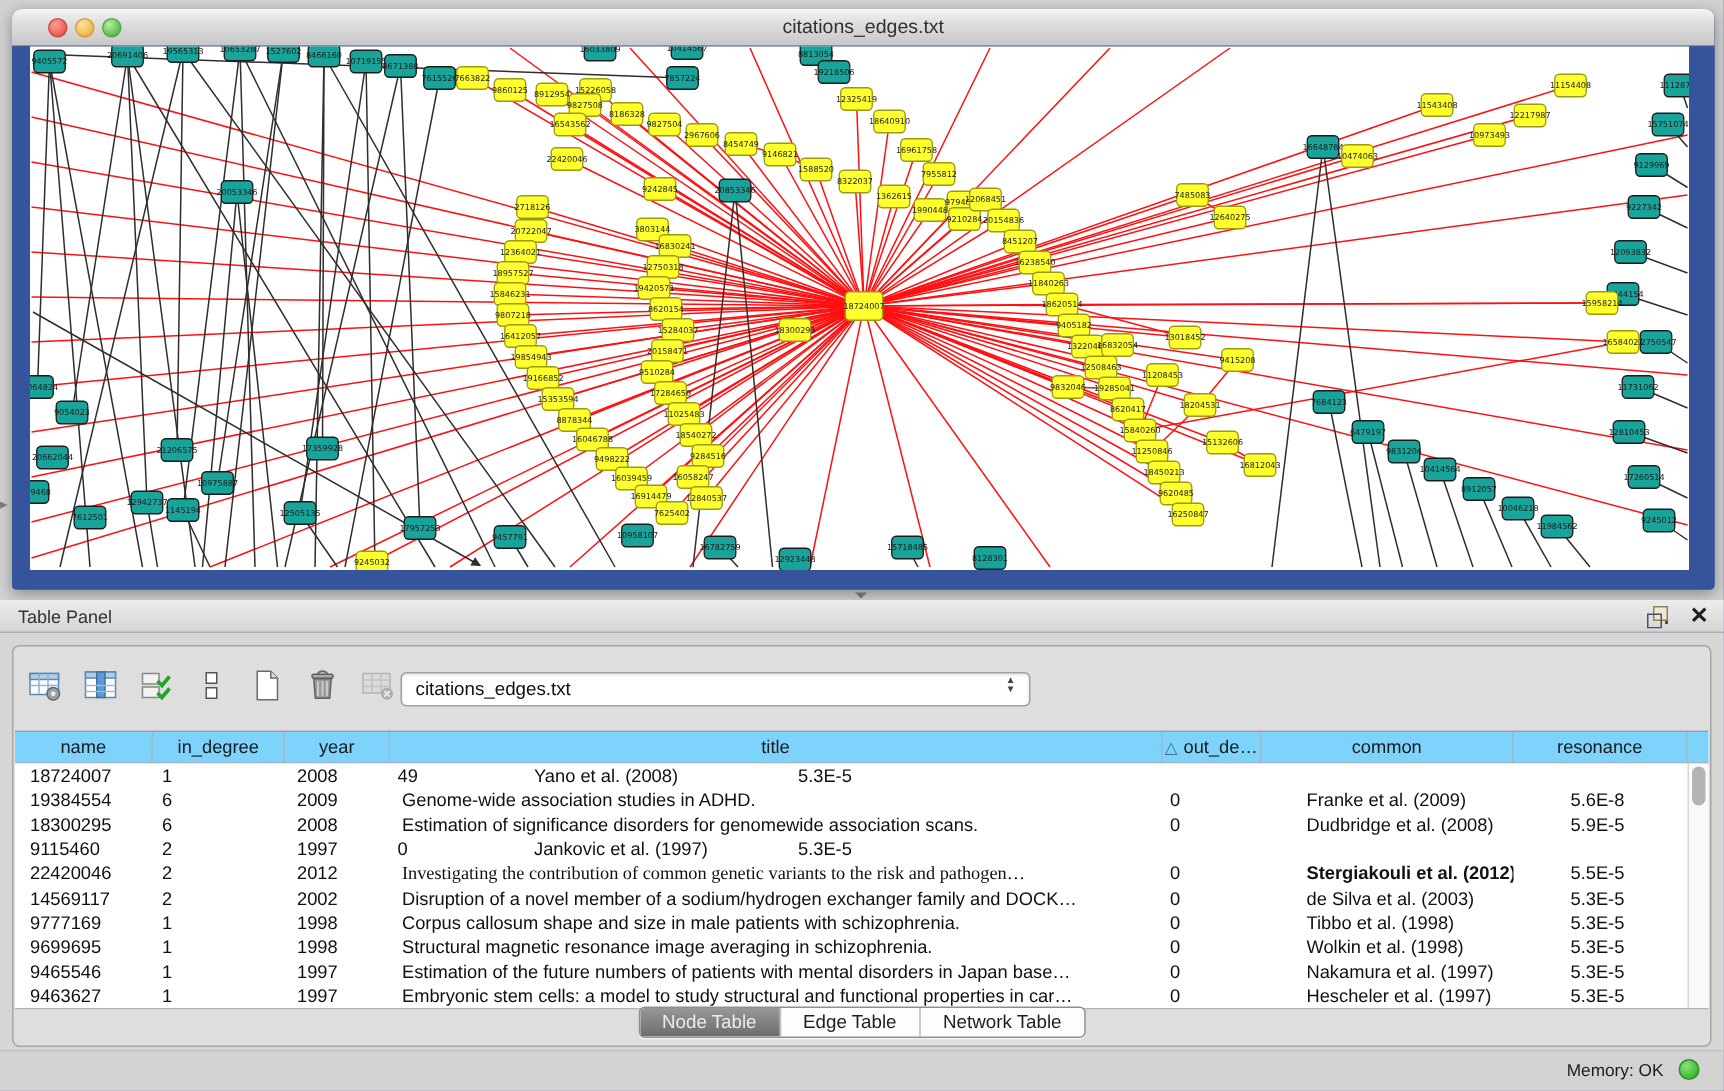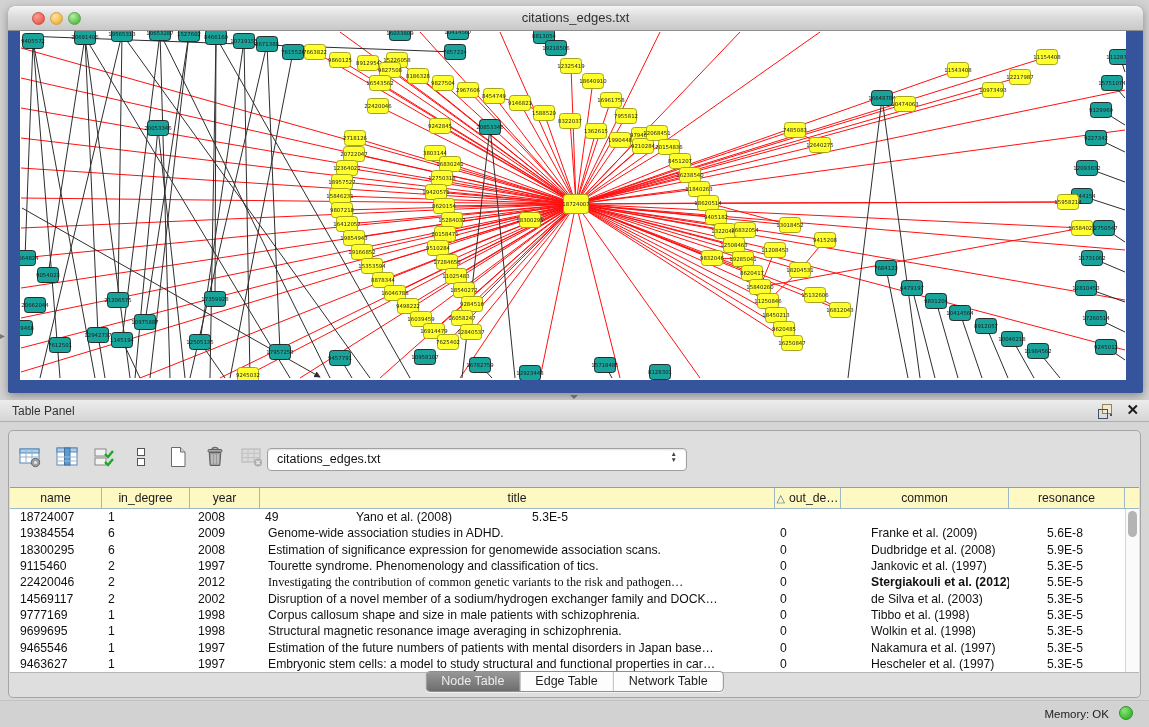--- a/index.html
+++ b/index.html
@@ -49,21 +49,21 @@
   .tb-icon { width:26px; height:26px; display:flex; align-items:center; justify-content:center; }
   .combo { position:absolute; left:250px; top:11px; width:420px; height:23px;
     background:#fff; border:1px solid #a0a0a0; border-radius:4px;
     box-shadow:inset 0 1px 2px rgba(0,0,0,.12); font-size:12.5px; color:#111;
     line-height:21px; padding-left:9px; }
   .combo-arrows { position:absolute; right:9px; top:2px; font-size:6.5px; line-height:6px;
     color:#444; text-align:center; }
 
   .tbl { position:absolute; left:1px; top:56px; width:1129px; height:186px; background:#fff;
     border-top:1px solid #9c9c9c; border-bottom:1px solid #b5b5b5; font-size:12.2px; }
-  .tbl-header { display:flex; height:21px; background:#fef9c3; border-bottom:1px solid #9db8c7; }
+  .tbl-header { display:flex; height:21px; background:#7dd3fc; border-bottom:1px solid #9db8c7; }
   .th { display:flex; align-items:center; justify-content:center; height:100%;
     border-right:1px solid #9db8c7; color:#1a1a1a; overflow:hidden; white-space:nowrap; }
   .th .sortglyph { margin-right:4px; color:#3d6e92; font-size:11px; }
   .tbl-body { position:absolute; left:0; top:21px; right:14px; bottom:0; overflow:hidden; background:#fff;}
   .tr { display:flex; height:16.3px; align-items:center; white-space:nowrap; }
   .td { overflow:hidden; text-overflow:clip; color:#101010; }
   .vscroll { position:absolute; right:0; top:21px; width:14px; bottom:0; background:#fafafa;
     border-left:1px solid #d6d6d6; }
   .vthumb { position:absolute; left:2px; top:2px; width:9px; height:26px; background:#b4b4b4;
     border-radius:5px; }
@@ -984,30 +984,29 @@
             <div class="td" style="width: 70px; flex: 0 0 70px; padding-left: 8px;">2009</div>
             <div class="td" style="width: 515px; flex: 0 0 515px; padding-left: 8px;">Genome-wide association studies in ADHD.</div>
             <div class="td" style="width: 66px; flex: 0 0 66px; padding-left: 5px;">0</div>
             <div class="td" style="width: 168px; flex: 0 0 168px; padding-left: 30px;">Franke et al. (2009)</div>
             <div class="td" style="width: 116px; flex: 0 0 116px; padding-left: 38px;">5.6E-8</div>
           </div>
           <div class="tr">
             <div class="td" style="width: 92px; flex: 0 0 92px; padding-left: 10px;">18300295</div>
             <div class="td" style="width: 88px; flex: 0 0 88px; padding-left: 6px;">6</div>
             <div class="td" style="width: 70px; flex: 0 0 70px; padding-left: 8px;">2008</div>
-            <div class="td" style="width: 515px; flex: 0 0 515px; padding-left: 8px;">Estimation of significance expression for genomewide association scans.</div>
+            <div class="td" style="width: 515px; flex: 0 0 515px; padding-left: 8px;">Estimation of significance disorders for genomewide association scans.</div>
             <div class="td" style="width: 66px; flex: 0 0 66px; padding-left: 5px;">0</div>
             <div class="td" style="width: 168px; flex: 0 0 168px; padding-left: 30px;">Dudbridge et al. (2008)</div>
             <div class="td" style="width: 116px; flex: 0 0 116px; padding-left: 38px;">5.9E-5</div>
           </div>
           <div class="tr">
             <div class="td" style="width: 92px; flex: 0 0 92px; padding-left: 10px;">9115460</div>
             <div class="td" style="width: 88px; flex: 0 0 88px; padding-left: 6px;">2</div>
             <div class="td" style="width: 70px; flex: 0 0 70px; padding-left: 8px;">1997</div>
-            <div class="td" style="width: 515px; flex: 0 0 515px; padding-left: 8px;">Tourette syndrome. Phenomenology and classification of tics.</div>
             <div class="td" style="width: 66px; flex: 0 0 66px; padding-left: 5px;">0</div>
             <div class="td" style="width: 168px; flex: 0 0 168px; padding-left: 30px;">Jankovic et al. (1997)</div>
             <div class="td" style="width: 116px; flex: 0 0 116px; padding-left: 38px;">5.3E-5</div>
           </div>
           <div class="tr">
             <div class="td" style="width: 92px; flex: 0 0 92px; padding-left: 10px;">22420046</div>
             <div class="td" style="width: 88px; flex: 0 0 88px; padding-left: 6px;">2</div>
             <div class="td" style="width: 70px; flex: 0 0 70px; padding-left: 8px;">2012</div>
             <div class="td" style="width: 515px; flex: 0 0 515px; padding-left: 8px; font-family: Liberation Serif, serif;">Investigating the contribution of common genetic variants to the risk and pathogen…</div>
             <div class="td" style="width: 66px; flex: 0 0 66px; padding-left: 5px;">0</div>

